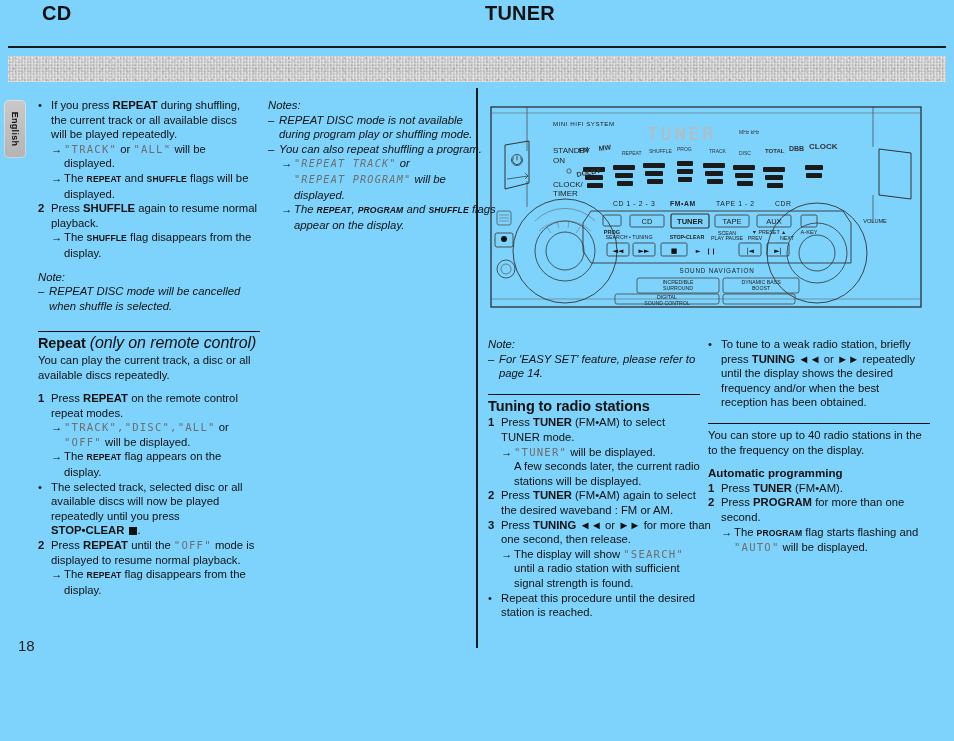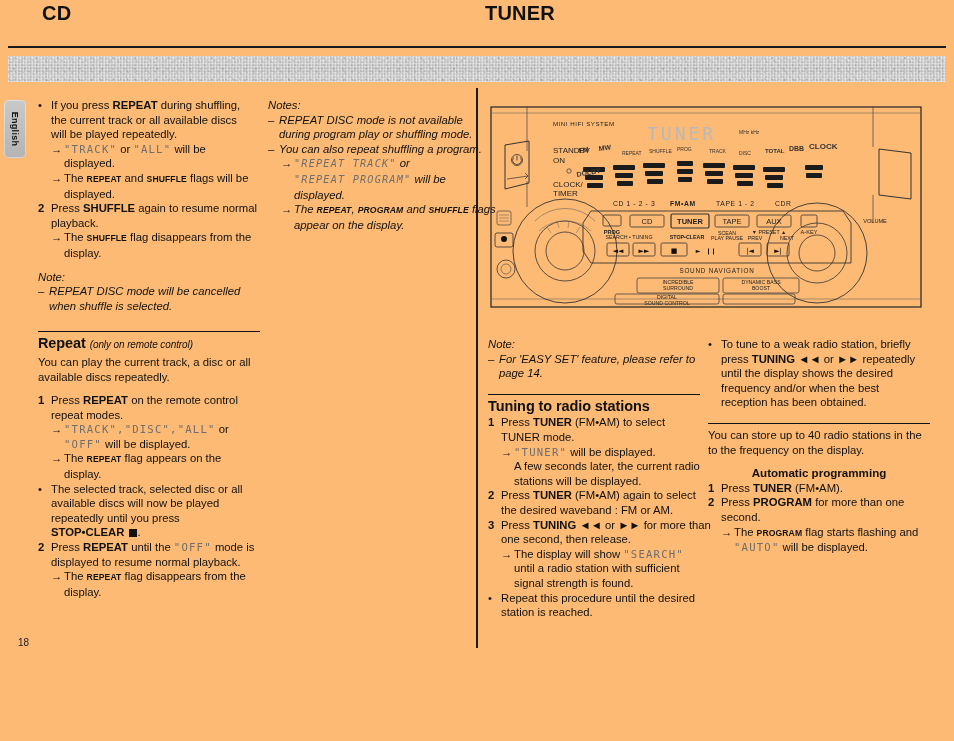--- a/index.html
+++ b/index.html
@@ -12,21 +12,21 @@
     height: 741px;
     position: relative;
     font-family: "Liberation Sans", sans-serif;
     color: #000000;
     overflow: hidden;
   }
 
   .page {
     position: absolute;
     inset: 0;
-    background: #fdba74;
+    background: #7dd3fc;
   }
 
   
   .top-rule {
     position: absolute;
     left: 8px; right: 8px;
     top: 46px;
     height: 2px;
     background: #1a1a1a;
   }
@@ -164,29 +164,28 @@
   h2.sec-head {
     font-size: 14.5px;
     font-weight: bold;
     margin: 0 0 2px 0;
     letter-spacing: -.1px;
   }
   h3.sub-head {
     font-size: 11.6px;
     font-weight: bold;
     margin: 0;
-    text-align: center;
   }
   .head-rule {
     border-top: 1.6px solid #111;
     margin-bottom: 4px;
     height: 0;
   }
   .sec-head .norm {
-    font-size: 10px;
+    font-size: 16px;
     font-weight: normal;
     font-style: italic;
   }
 
   .spacer-s { height: 9px; }
   .spacer-m { height: 13px; }
   .spacer-l { height: 18px; }
 
   .stop-sq {
     display: inline-block;
@@ -194,21 +193,21 @@
     background: #111;
     vertical-align: -0.5px;
     margin: 0 1px;
   }
 
   
   .page-num {
     position: absolute;
     left: 18px;
     top: 637px;
-    font-size: 10px;
+    font-size: 15px;
     color: #222;
   }
 
   
   .diagram {
     position: absolute;
     left: 487px;
     top: 103px;
     width: 438px;
     height: 215px;

